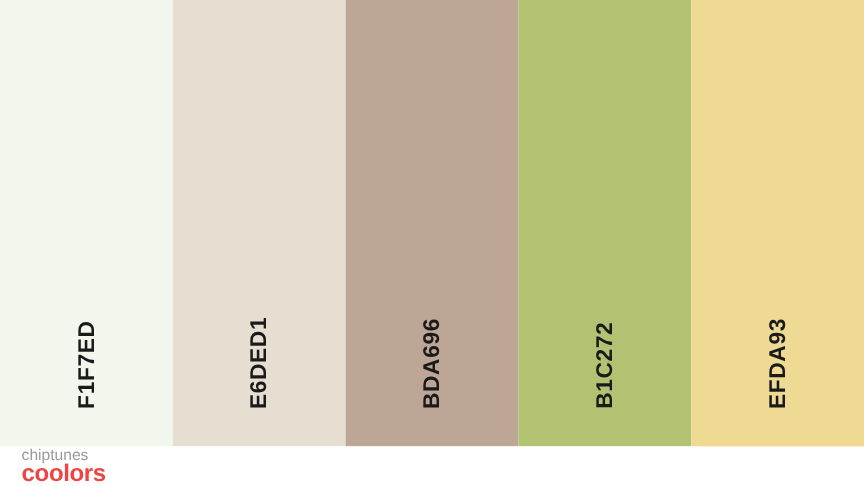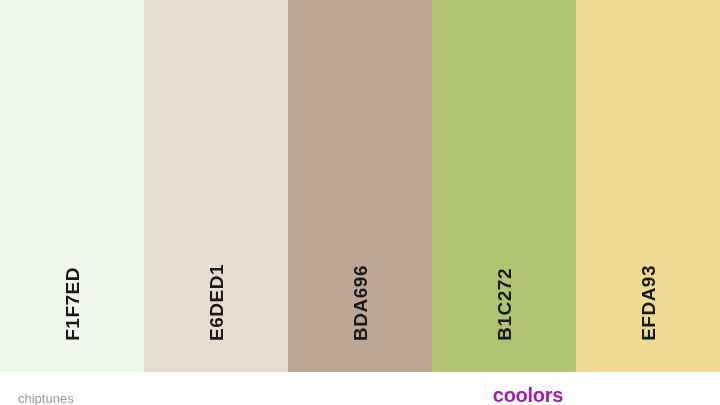--- a/index.html
+++ b/index.html
@@ -51,24 +51,25 @@
     line-height: 1;
     white-space: nowrap;
     user-select: none;
   }
   .footer-bar {
     position: relative;
     width: 581px;
     height: 33px;
     background: #ffffff;
     display: flex;
-    align-items: flex-end;
+    align-items: flex-start;
     justify-content: space-between;
     padding: 0 18px;
     box-sizing: border-box;
+    flex-direction: column;
   }
   .palette-name {
     font-family: "Liberation Sans", sans-serif;
     font-size: 13px;
     font-weight: 400;
     color: #9a9a9a;
     line-height: 1;
     white-space: nowrap;
   }
   .brand-logo {
@@ -106,16 +107,16 @@
     </div>
 
     <div class="swatch" style="background-color: rgb(239, 218, 147);">
       <span class="swatch-label" style="color: rgb(26, 26, 26);">EFDA93</span>
     </div>
 
   </div>
 
   <div class="footer-bar">
     <span class="palette-name" style="color: rgb(154, 154, 154);">chiptunes</span>
-    <span class="brand-logo" style="color: #a21caf;">coolors</span>
+    <span class="brand-logo" style="color: #ef4444;">coolors</span>
   </div>
 
 </div>
 
 </body></html>

